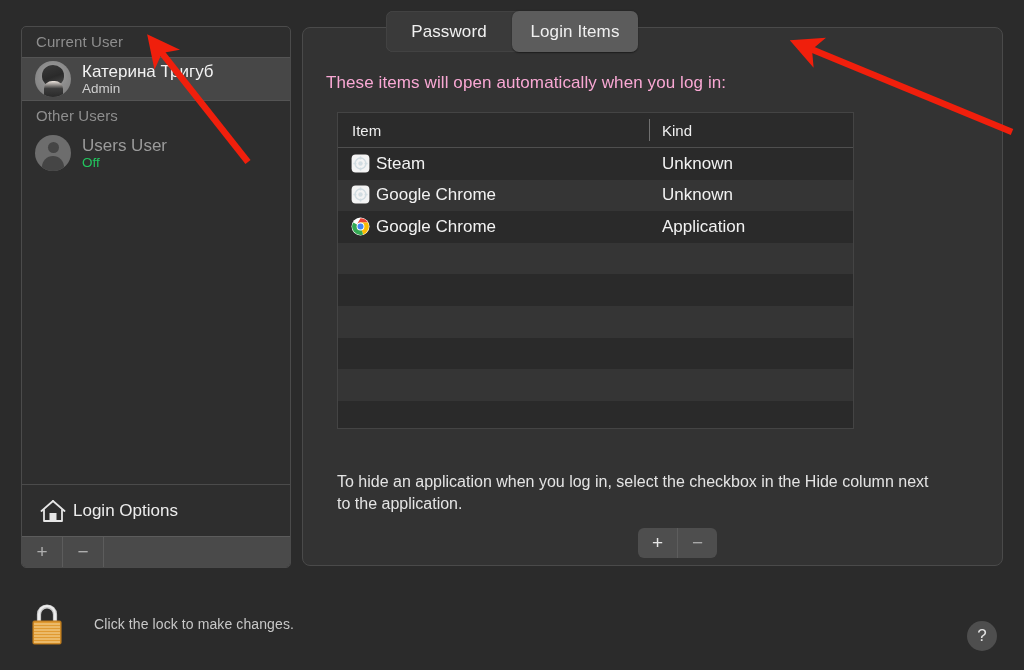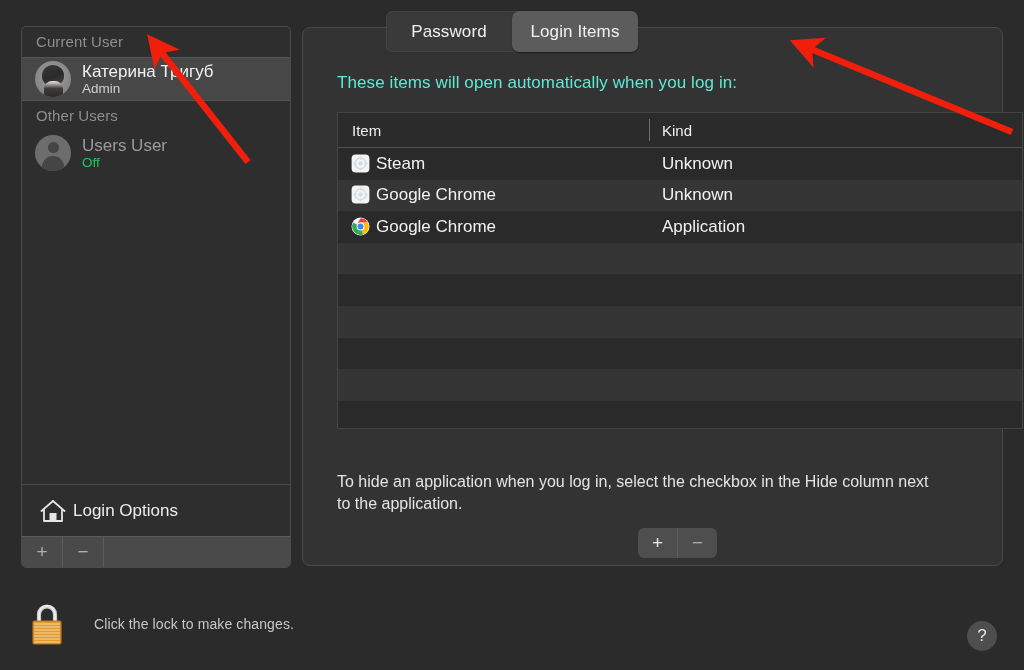--- a/index.html
+++ b/index.html
@@ -179,32 +179,32 @@
     top: 27px;
     width: 701px;
     height: 539px;
     background: #333333;
     border: 1px solid #4a4a4a;
     border-radius: 8px;
     box-sizing: border-box;
   }
   .panel-intro {
     position: absolute;
-    left: 34px;
+    left: 23px;
     top: 45px;
     font-size: 17px;
-    color: #5eead4;
+    color: #f9a8d4;
     letter-spacing: 0.1px;
   }
 
   .table-wrap {
     position: absolute;
     left: 34px;
     top: 84px;
-    width: 686px;
+    width: 517px;
     height: 317px;
     border: 1px solid #444444;
     background: #eab308;
     box-sizing: border-box;
     overflow: hidden;
   }
   .thead {
     display: flex;
     height: 34px;
     background: #2b2b2b;

